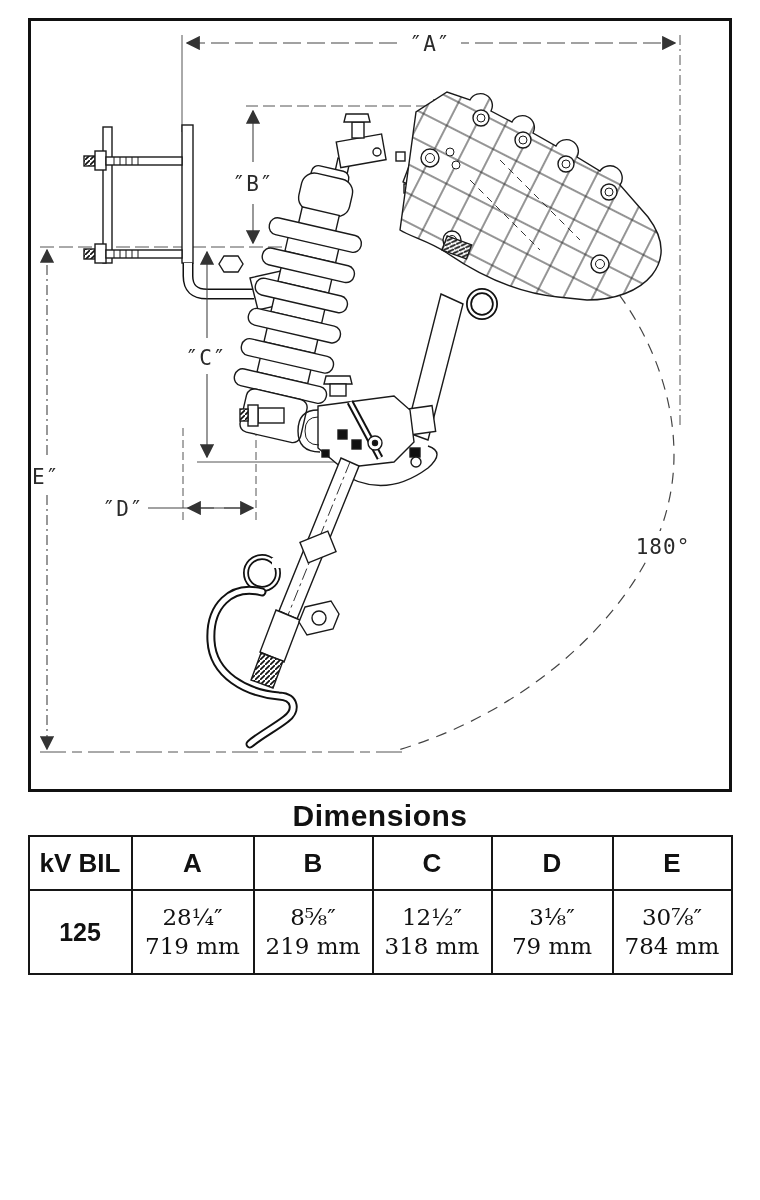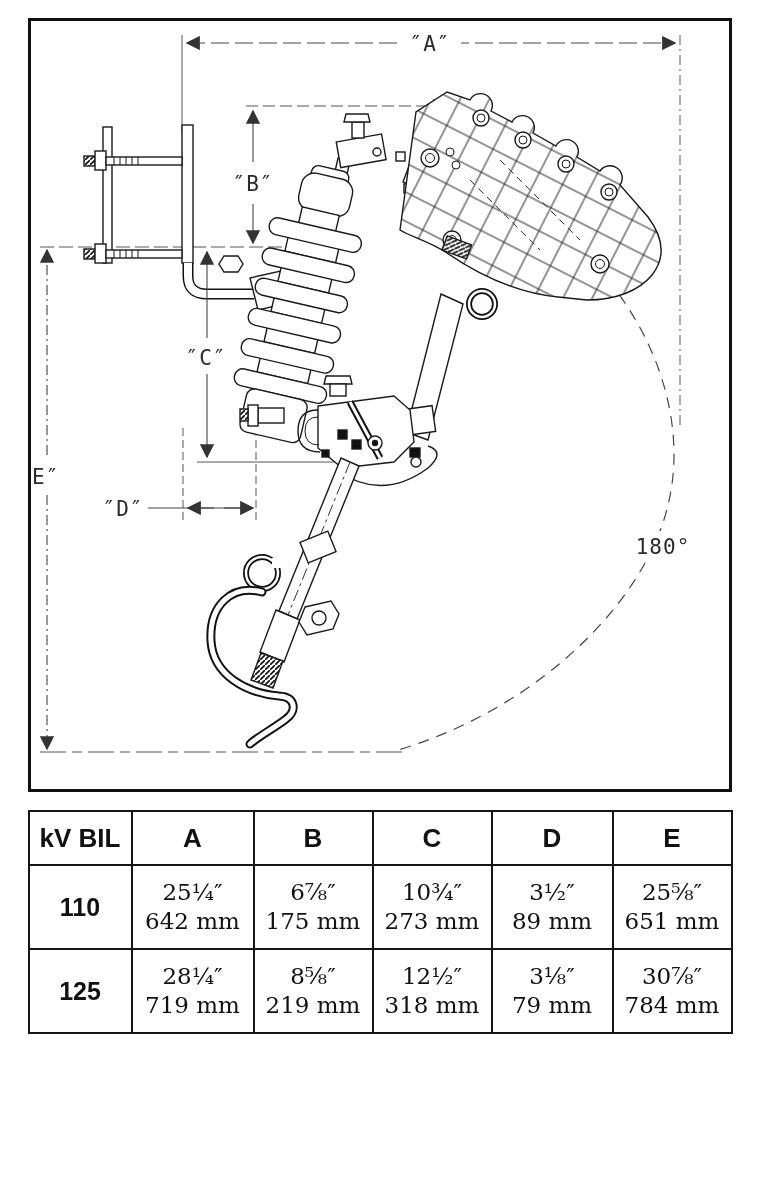--- a/index.html
+++ b/index.html
@@ -1,21 +1,21 @@
 <!DOCTYPE html>
 <html><head>
 <meta charset="utf-8">
 <style>
   html,body{margin:0;padding:0;background:#fff;}
   body{width:760px;height:1200px;overflow:hidden;}
   .sheet{position:relative;width:760px;height:1200px;font-family:"Liberation Sans",sans-serif;background:#fff;}
   svg.drawing{display:block;}
   .section-title{text-align:center;font-weight:bold;font-size:30px;letter-spacing:.5px;color:#111;
     margin-top:4px;font-family:"Liberation Sans",sans-serif;}
-  table.dims{border-collapse:collapse;margin:15px auto 0;table-layout:fixed;width:703px;}
+  table.dims{border-collapse:collapse;margin:2px auto 0;table-layout:fixed;width:703px;}
   table.dims th,table.dims td{border:2px solid #161616;text-align:center;vertical-align:middle;padding:0;color:#111;}
   table.dims th{font-size:26px;font-weight:bold;height:52px;font-family:"Liberation Sans",sans-serif;}
   table.dims td.kv{font-size:25px;font-weight:bold;font-family:"Liberation Sans",sans-serif;}
   table.dims td.val{font-family:"DejaVu Serif","Liberation Serif",serif;font-size:23px;height:82px;line-height:1.28;}
   text.dim{font-family:"DejaVu Sans Mono",monospace;font-size:21px;fill:#2a2a2a;letter-spacing:1px;}
 </style>
 </head>
 <body>
 
 <div class="sheet">
@@ -206,20 +206,21 @@
       <line x1="47" y1="495" x2="47" y2="749" stroke-dasharray="10 4 2 4" marker-end="url(#arrow)"></line>
       <text class="dim" x="32" y="484" text-anchor="start" stroke="none">E″</text>
     </g>
     <g>
       <rect x="626" y="531" width="74" height="30" fill="#fff" stroke="none"></rect>
       <text class="dim" x="663" y="554" text-anchor="middle" stroke="none">180°</text>
     </g>
   </g>
 </svg>
 
+<div class="section-title">Dimensions</div>
 
 <table class="dims">
   <colgroup>
     <col style="width:103px">
         <col style="width:122px">
         <col style="width:119px">
     <col style="width:119px">
         <col style="width:121px">
         <col style="width:119px">
   </colgroup>
@@ -228,43 +229,20 @@
           <th>kV BIL</th>
           <th>A</th>
           <th>B</th>
           <th>C</th>
           <th>D</th>
           <th>E</th>
         </tr>
   </thead>
   <tbody id="table-body">
         <tr>
-          <td class="kv">110</td>
-          <td class="val">
-            <div>25¼″</div>
-            <div>642 mm</div>
-          </td>
-          <td class="val">
-            <div>6⅞″</div>
-            <div>175 mm</div>
-          </td>
-          <td class="val">
-            <div>10¾″</div>
-            <div>273 mm</div>
-          </td>
-          <td class="val">
-            <div>3½″</div>
-            <div>89 mm</div>
-          </td>
-          <td class="val">
-            <div>25⅝″</div>
-            <div>651 mm</div>
-          </td>
-        </tr>
-        <tr>
           <td class="kv">125</td>
           <td class="val">
             <div>28¼″</div>
             <div>719 mm</div>
           </td>
           <td class="val">
             <div>8⅝″</div>
             <div>219 mm</div>
           </td>
           <td class="val">

